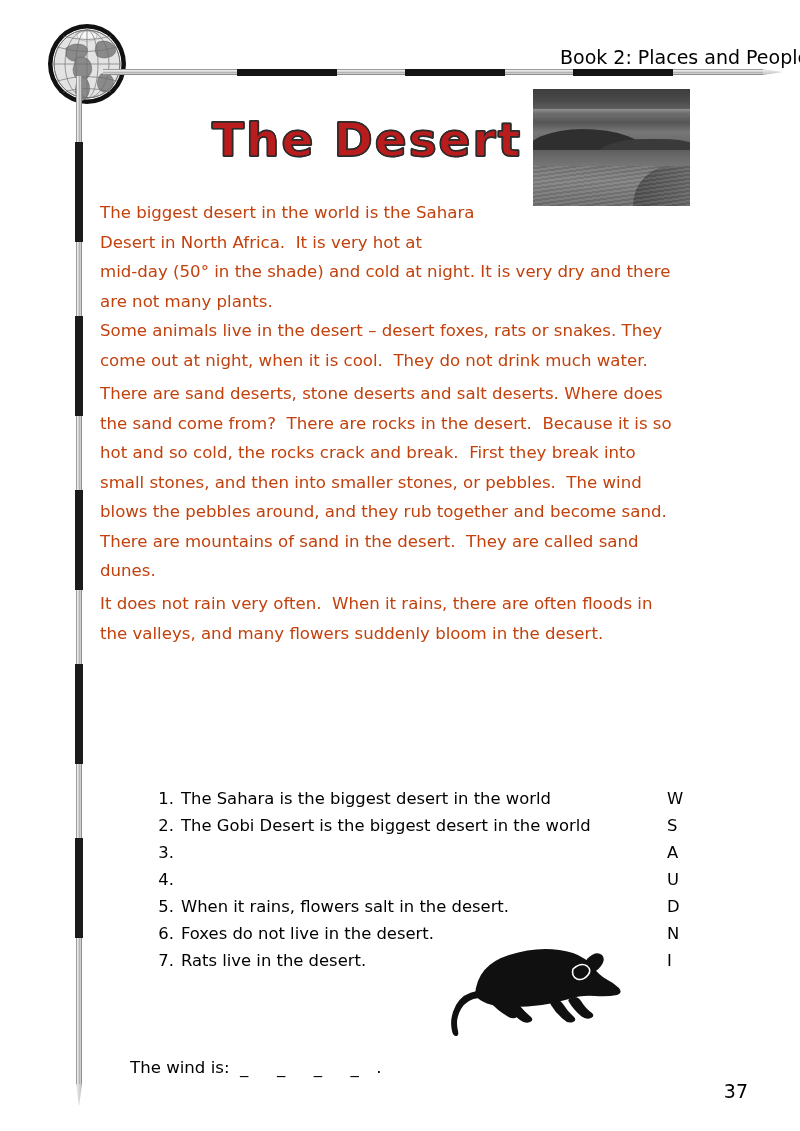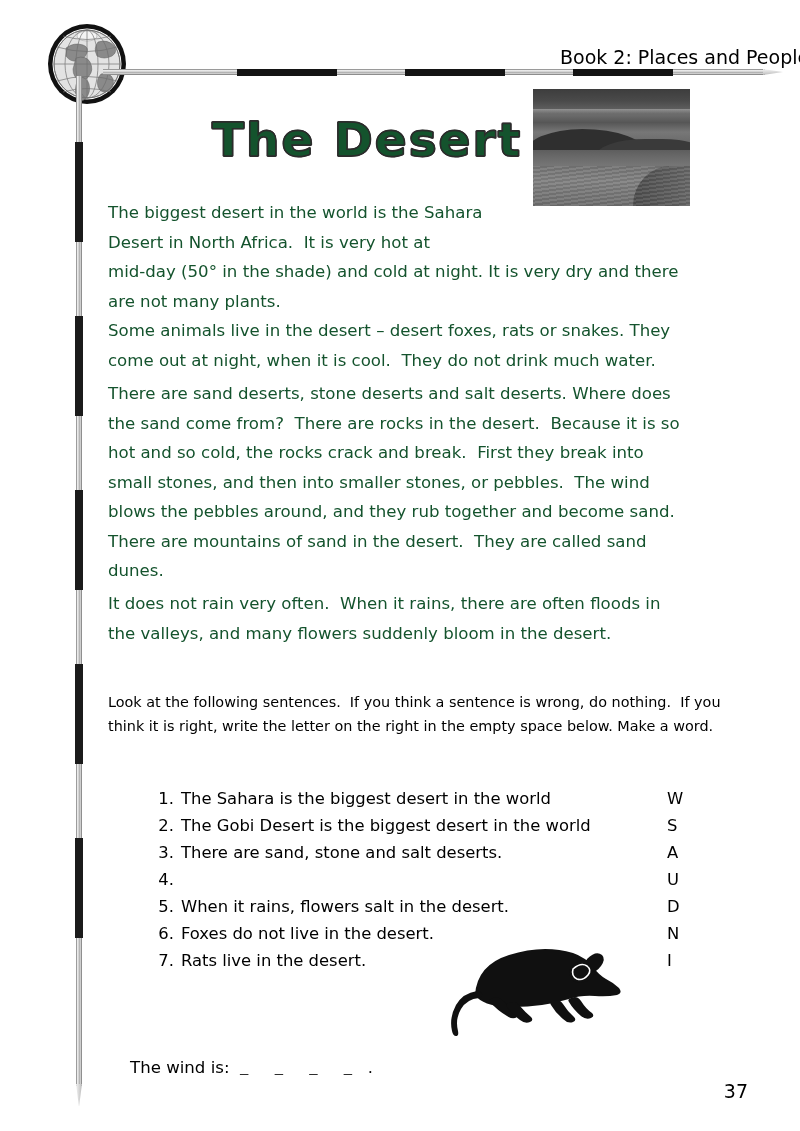--- a/index.html
+++ b/index.html
@@ -96,21 +96,21 @@
 
   
   .doc-title {
     position: absolute;
     left: 212px; top: 112px;
     width: 300px; height: 60px;
     font-family: "DejaVu Sans", sans-serif;
     font-size: 47px;
     font-weight: 700;
     letter-spacing: 2px;
-    color: #14532d;
+    color: #b91c1c;
     -webkit-text-stroke: 1.4px #2b2b2b;
     text-shadow:
       -1px 0 #333, 1px 0 #333, 0 -1px #333, 0 1px #333;
     white-space: nowrap;
   }
 
   
   .photo {
     position: absolute;
     left: 533px; top: 89px;
@@ -148,25 +148,25 @@
   }
   .photo .ripples {
     position: absolute; left: 0; bottom: 0; width: 100%; height: 34%;
     background: repeating-linear-gradient(
       -8deg, rgba(255,255,255,.07) 0 2px, rgba(0,0,0,.07) 2px 4px);
   }
 
   
   .body-text {
     position: absolute;
-    left: 108px;
+    left: 100px;
     font-family: "DejaVu Sans", sans-serif;
     font-size: 16.6px;
     line-height: 29.5px;
-    color: #14532d;
+    color: #c2410c;
     white-space: pre-wrap;
   }
   #para1 { top: 198px; width: 640px; }
   #para2 { top: 379px; width: 625px; }
   #para3 { top: 589px; width: 630px; }
 
   .instr {
     position: absolute;
     left: 108px; top: 690px;
     width: 636px;
@@ -204,21 +204,21 @@
 
   
   .answers {
     position: absolute;
     left: 130px; top: 995px;
     font-family: "DejaVu Sans", sans-serif;
     font-size: 16.6px;
     line-height: 29px;
     white-space: pre;
   }
-  .answers .blanks { letter-spacing: 6px; font-family: Liberation Serif, serif; }
+  .answers .blanks { letter-spacing: 6px; }
 
   
   .rat {
     position: absolute;
     left: 447px; top: 933px;
     width: 180px; height: 104px;
   }
 
   
   .footer-copy {
@@ -307,37 +307,34 @@
   <div class="body-text" id="para2">There are sand deserts, stone deserts and salt deserts. Where does
 the sand come from?  There are rocks in the desert.  Because it is so
 hot and so cold, the rocks crack and break.  First they break into
 small stones, and then into smaller stones, or pebbles.  The wind
 blows the pebbles around, and they rub together and become sand.
 There are mountains of sand in the desert.  They are called sand
 dunes.</div>
   <div class="body-text" id="para3">It does not rain very often.  When it rains, there are often floods in
 the valleys, and many flowers suddenly bloom in the desert.</div>
 
-  <div class="instr">Look at the following sentences.  If you think a sentence is wrong, do nothing.  If you
-think it is right, write the letter on the right in the empty space below. Make a word.</div>
 
   <div class="qlist">
     <div class="qrow">
       <span class="qnum">1.</span>
       <span class="qtext">The Sahara is the biggest desert in the world</span>
       <span class="qletter">W</span>
     </div>
     <div class="qrow">
       <span class="qnum">2.</span>
       <span class="qtext">The Gobi Desert is the biggest desert in the world</span>
       <span class="qletter">S</span>
     </div>
     <div class="qrow">
       <span class="qnum">3.</span>
-      <span class="qtext">There are sand, stone and salt deserts.</span>
       <span class="qletter">A</span>
     </div>
     <div class="qrow">
       <span class="qnum">4.</span>
       <span class="qletter">U</span>
     </div>
     <div class="qrow">
       <span class="qnum">5.</span>
       <span class="qtext">When it rains, flowers salt in the desert.</span>
       <span class="qletter">D</span>

